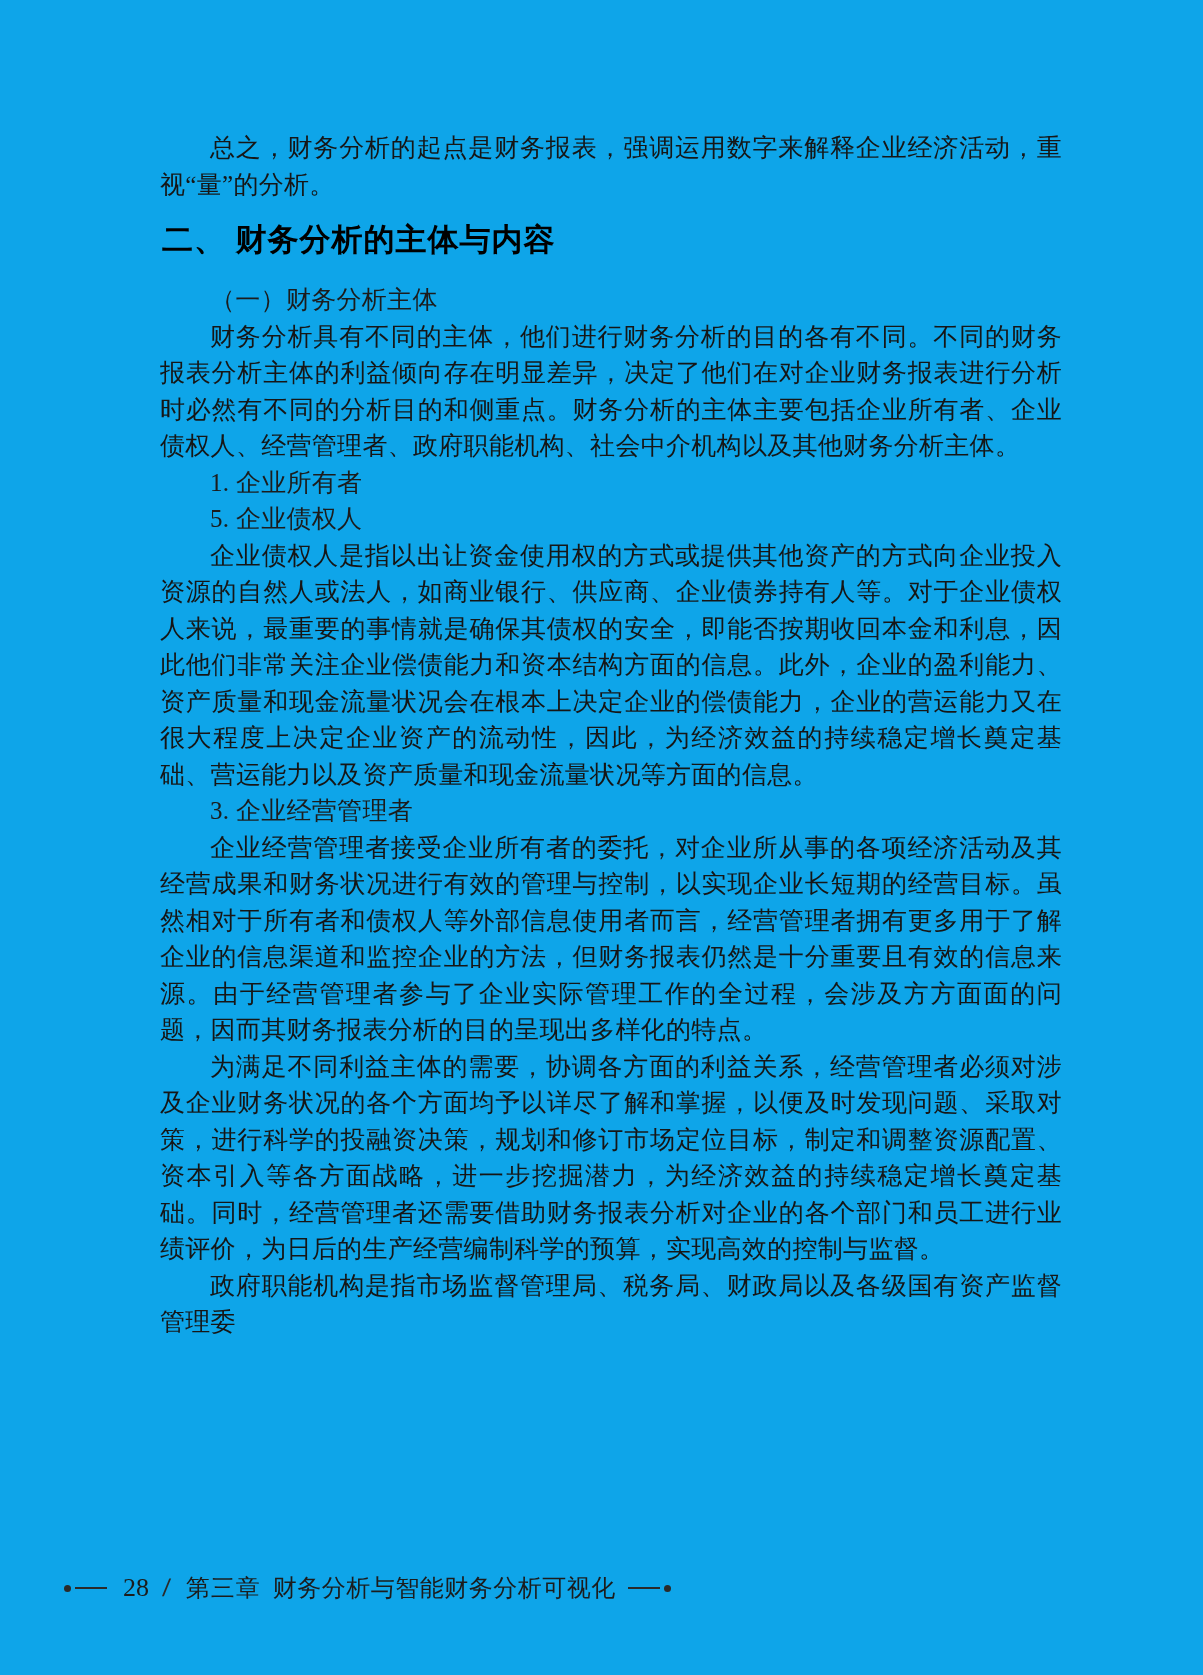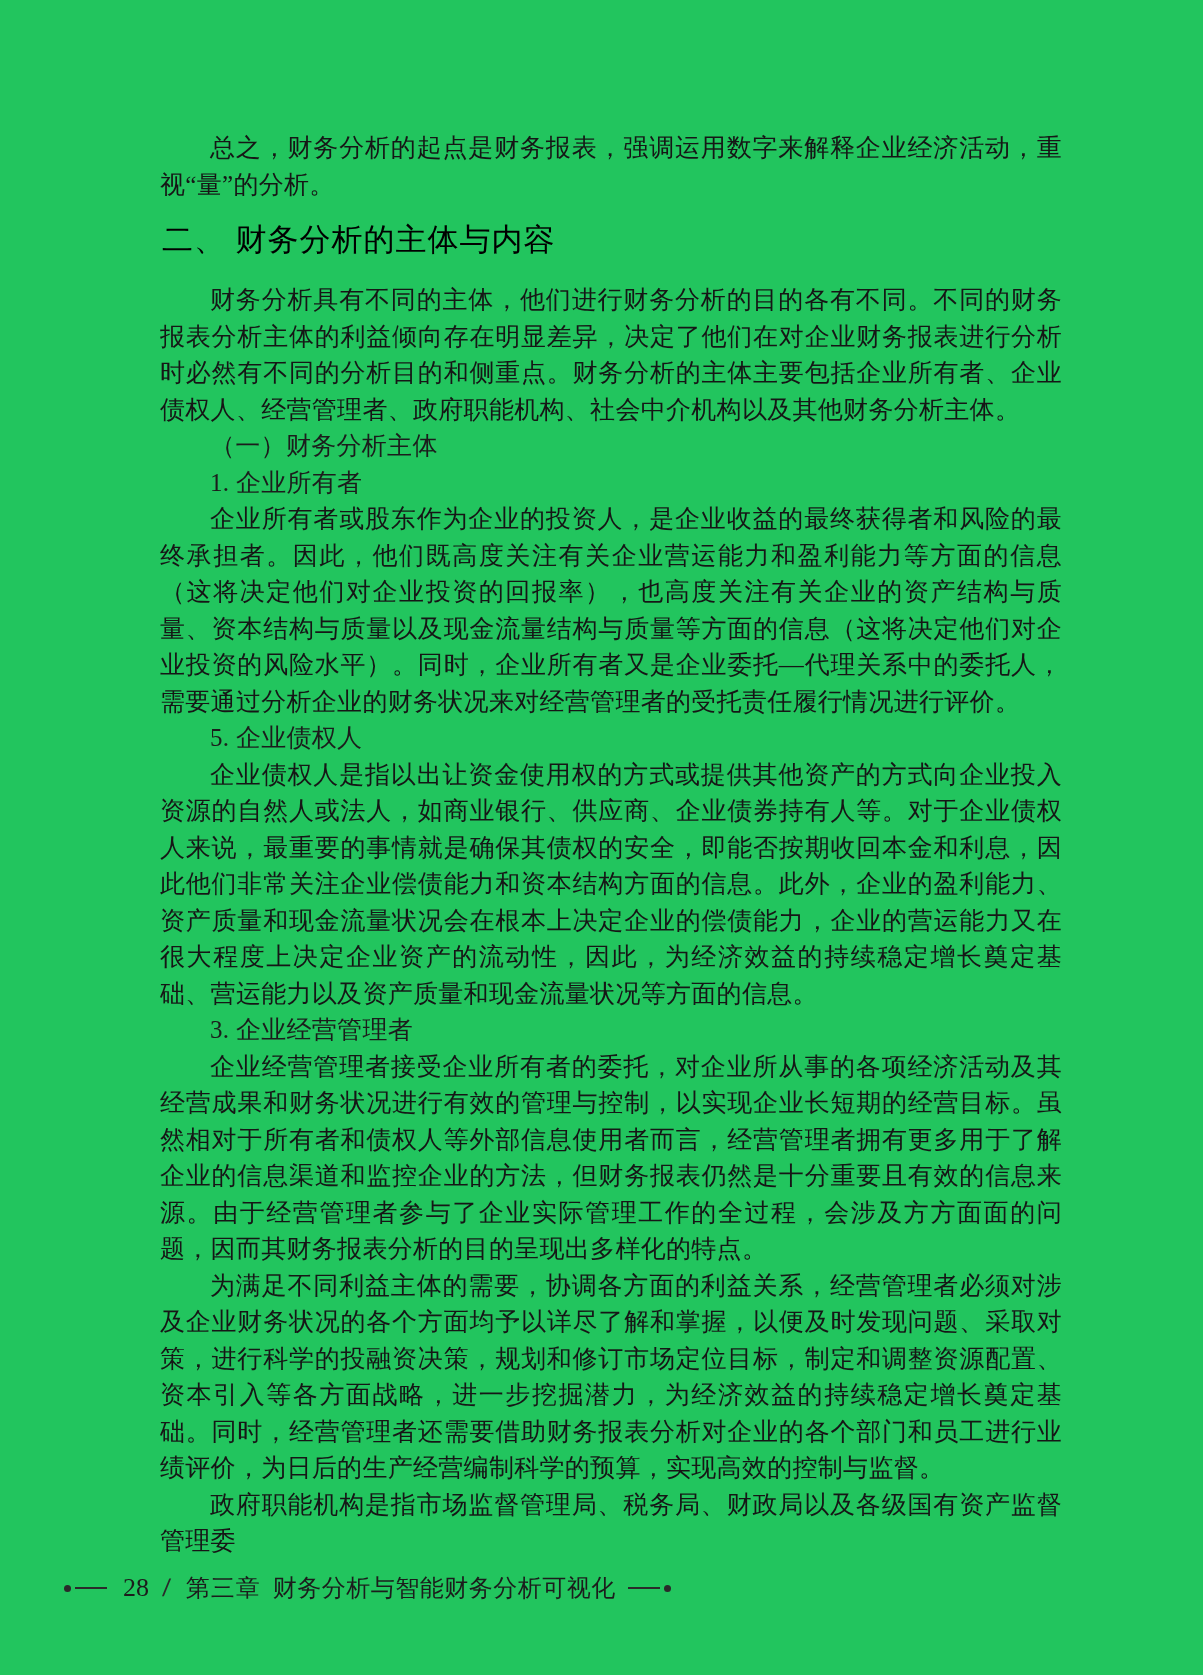--- a/index.html
+++ b/index.html
@@ -4,21 +4,21 @@
 <style>
   html, body {
     margin: 0;
     padding: 0;
     background: #ffffff;
   }
   .page {
     position: relative;
     width: 1203px;
     height: 1675px;
-    background: #22c55e;
+    background: #0ea5e9;
     overflow: hidden;
     font-family: "Liberation Serif", serif;
     color: #1a1a1a;
   }
   .content {
     position: absolute;
     left: 160px;
     top: 130px;
     width: 902px;
   }
@@ -30,21 +30,21 @@
     text-indent: 2em;
     letter-spacing: 0.3px;
     color: #161616;
   }
   p.subhead {
     text-align: left;
     color: #1c1c1c;
   }
   h2.heading {
     font-family: "Liberation Sans", sans-serif;
-    font-weight: 400;
+    font-weight: 700;
     font-size: 31px;
     line-height: 40px;
     color: #000000;
     margin: 17px 0 22px 2px;
     letter-spacing: 1px;
   }
   .footer {
     position: absolute;
     left: 64px;
     top: 1572px;
@@ -99,24 +99,23 @@
     letter-spacing: 0.5px;
   }
 </style>
 </head>
 <body>
 
 <div class="page">
   <div class="content">
     <p class="body">总之，财务分析的起点是财务报表，强调运用数字来解释企业经济活动，重视“量”的分析。</p>
     <h2 class="heading">二、 财务分析的主体与内容</h2>
+    <p class="body subhead">（一）财务分析主体</p>
     <p class="body">财务分析具有不同的主体，他们进行财务分析的目的各有不同。不同的财务报表分析主体的利益倾向存在明显差异，决定了他们在对企业财务报表进行分析时必然有不同的分析目的和侧重点。财务分析的主体主要包括企业所有者、企业债权人、经营管理者、政府职能机构、社会中介机构以及其他财务分析主体。</p>
-    <p class="body subhead">（一）财务分析主体</p>
     <p class="body subhead">1. 企业所有者</p>
-    <p class="body">企业所有者或股东作为企业的投资人，是企业收益的最终获得者和风险的最终承担者。因此，他们既高度关注有关企业营运能力和盈利能力等方面的信息（这将决定他们对企业投资的回报率），也高度关注有关企业的资产结构与质量、资本结构与质量以及现金流量结构与质量等方面的信息（这将决定他们对企业投资的风险水平）。同时，企业所有者又是企业委托—代理关系中的委托人，需要通过分析企业的财务状况来对经营管理者的受托责任履行情况进行评价。</p>
     <p class="body subhead">5. 企业债权人</p>
     <p class="body">企业债权人是指以出让资金使用权的方式或提供其他资产的方式向企业投入资源的自然人或法人，如商业银行、供应商、企业债券持有人等。对于企业债权人来说，最重要的事情就是确保其债权的安全，即能否按期收回本金和利息，因此他们非常关注企业偿债能力和资本结构方面的信息。此外，企业的盈利能力、资产质量和现金流量状况会在根本上决定企业的偿债能力，企业的营运能力又在很大程度上决定企业资产的流动性，因此，为经济效益的持续稳定增长奠定基础、营运能力以及资产质量和现金流量状况等方面的信息。</p>
     <p class="body subhead">3. 企业经营管理者</p>
     <p class="body">企业经营管理者接受企业所有者的委托，对企业所从事的各项经济活动及其经营成果和财务状况进行有效的管理与控制，以实现企业长短期的经营目标。虽然相对于所有者和债权人等外部信息使用者而言，经营管理者拥有更多用于了解企业的信息渠道和监控企业的方法，但财务报表仍然是十分重要且有效的信息来源。由于经营管理者参与了企业实际管理工作的全过程，会涉及方方面面的问题，因而其财务报表分析的目的呈现出多样化的特点。</p>
     <p class="body">为满足不同利益主体的需要，协调各方面的利益关系，经营管理者必须对涉及企业财务状况的各个方面均予以详尽了解和掌握，以便及时发现问题、采取对策，进行科学的投融资决策，规划和修订市场定位目标，制定和调整资源配置、资本引入等各方面战略，进一步挖掘潜力，为经济效益的持续稳定增长奠定基础。同时，经营管理者还需要借助财务报表分析对企业的各个部门和员工进行业绩评价，为日后的生产经营编制科学的预算，实现高效的控制与监督。</p>
     <p class="body">政府职能机构是指市场监督管理局、税务局、财政局以及各级国有资产监督管理委</p>
   </div>
 
   <div class="footer">
     <span class="fdot"></span>

